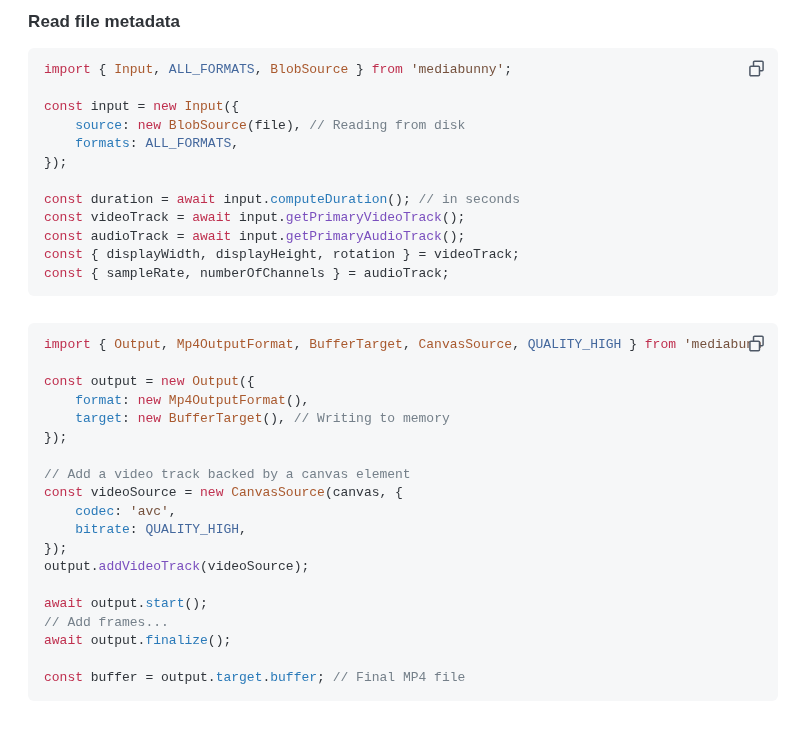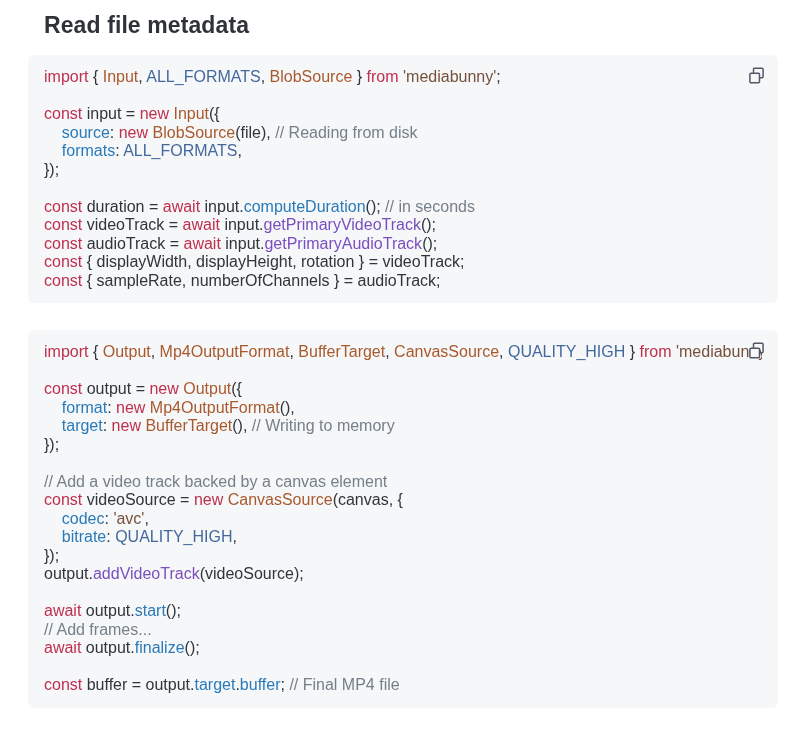--- a/index.html
+++ b/index.html
@@ -6,36 +6,36 @@
   html, body { margin: 0; padding: 0; background: #ffffff; }
   body {
     width: 800px;
     font-family: "Liberation Sans", sans-serif;
     -webkit-font-smoothing: antialiased;
   }
   .page {
     padding: 12px 22px 10px 28px;
   }
   .section-heading {
-    font-size: 23px;
+    font-size: 17px;
     font-weight: 700;
     color: #2f3338;
     letter-spacing: 0.1px;
-    margin: 0 0 16px 16px;
+    margin: 0 0 16px 0;
   }
   .section + .section { margin-top: 27px; }
   .code-block {
     position: relative;
     background: #f6f7f8;
     border-radius: 6px;
     padding: 13px 16px 13px 16px;
   }
   .code-content {
-    font-family: Liberation Sans, sans-serif;
-    font-size: 16px;
+    font-family: Liberation Mono, monospace;
+    font-size: 13px;
     line-height: 18.5px;
     white-space: pre;
     color: #30353b;
     overflow: hidden;
   }
   .code-line { min-height: 18.5px; }
   .copy-button {
     position: absolute;
     top: 9px;
     right: 11px;

